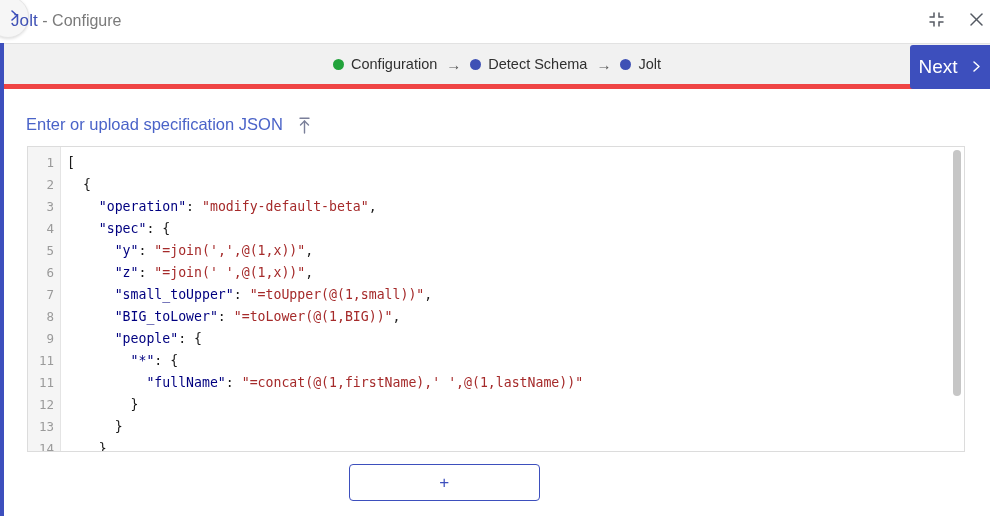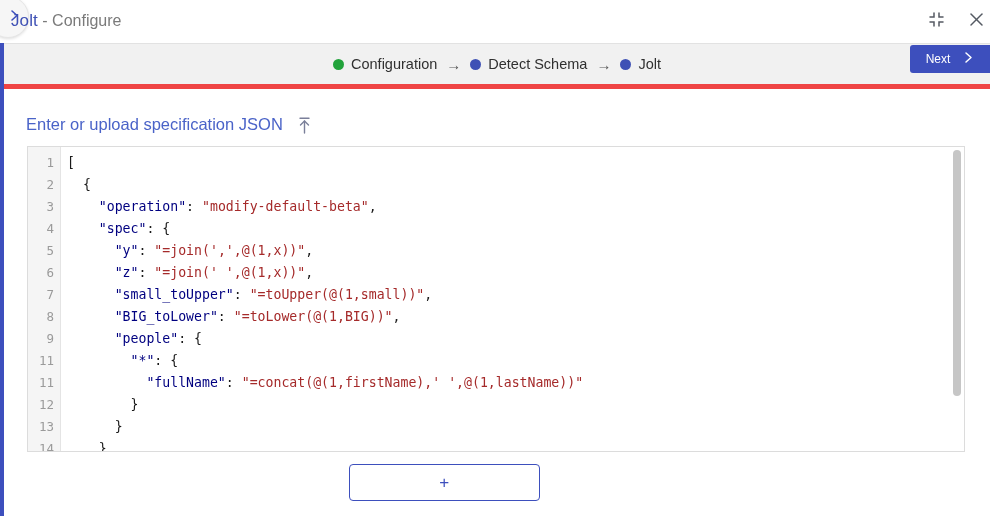--- a/index.html
+++ b/index.html
@@ -106,26 +106,26 @@
   .step { display: flex; align-items: center; gap: 7px; }
   .step-dot {
     width: 11px; height: 11px; border-radius: 50%;
     display: inline-block;
   }
   .step-arrow { color: #5a5a5a; font-size: 15px; padding: 0 2px; }
 
   #next-button {
     position: absolute;
     left: 910px; top: 45px;
-    width: 80px; height: 28px;
+    width: 80px; height: 44px;
     background: #3d4fbd;
     color: #ffffff;
     border: none;
     border-radius: 3px 0 0 3px;
-    font-size: 12px;
+    font-size: 19px;
     display: flex; align-items: center; justify-content: center;
     gap: 13px;
     cursor: pointer;
     font-family: "Liberation Sans", sans-serif;
     box-sizing: border-box;
   }
 
   
   #spec-label-row {
     position: absolute;

